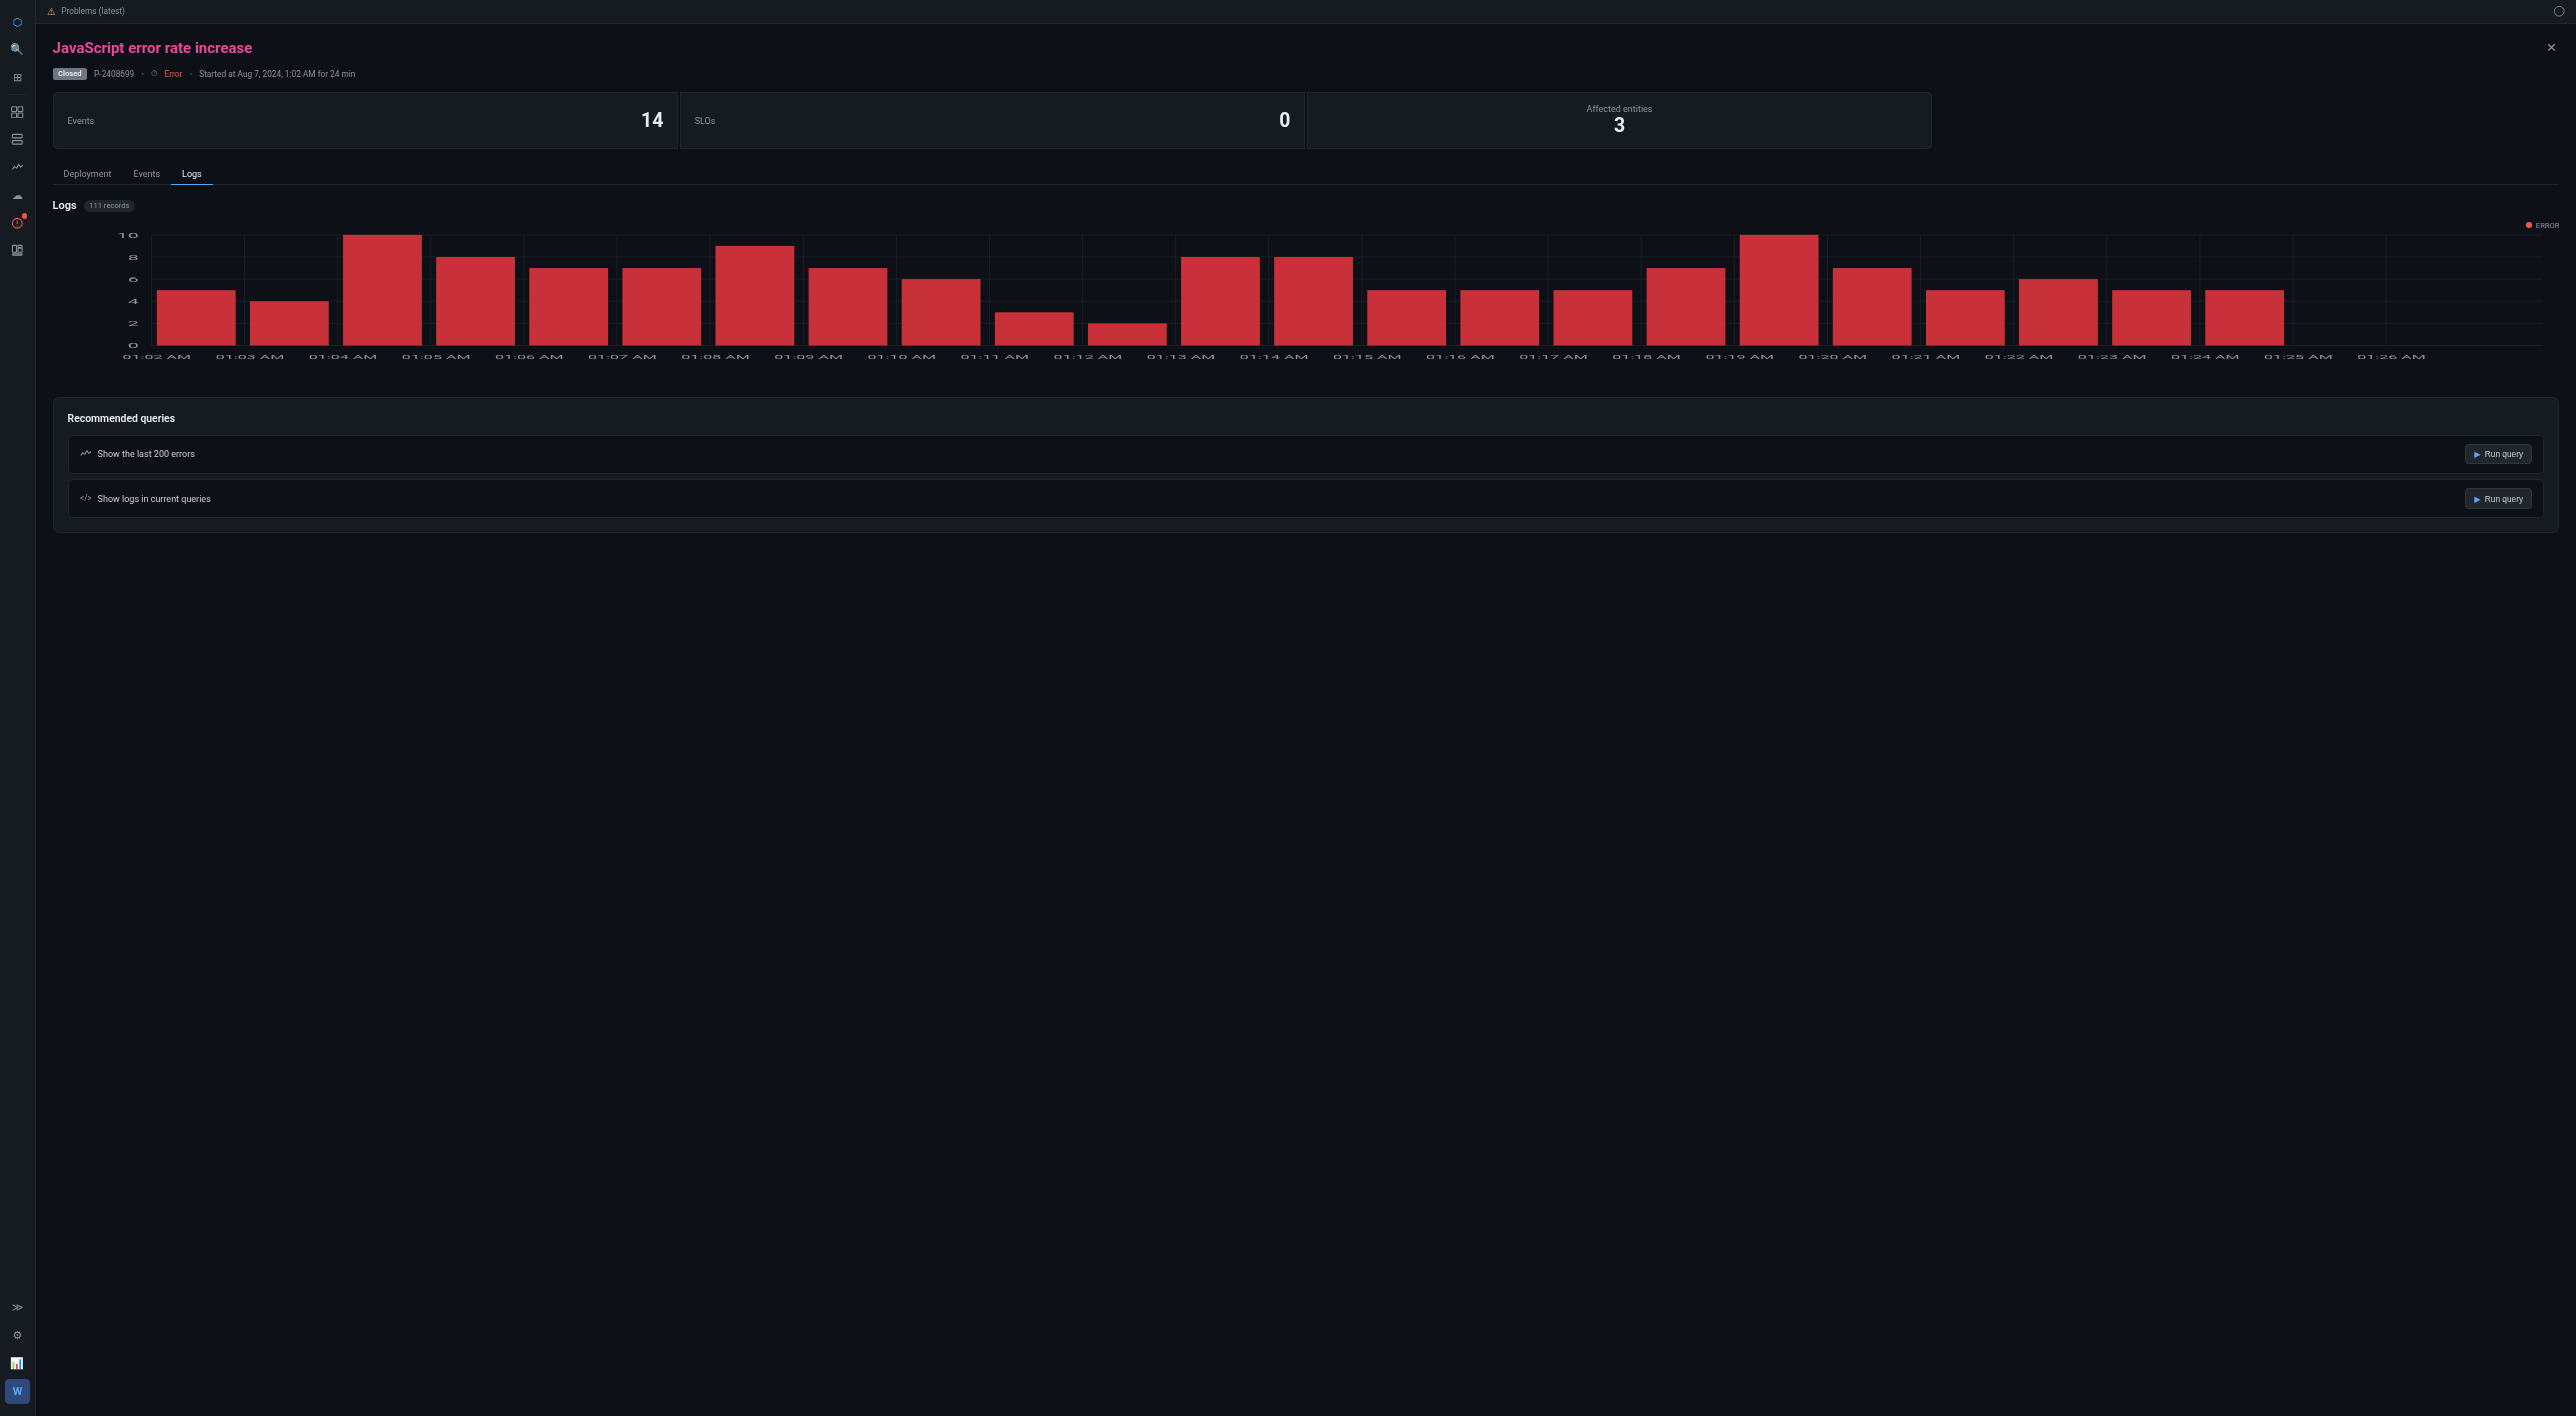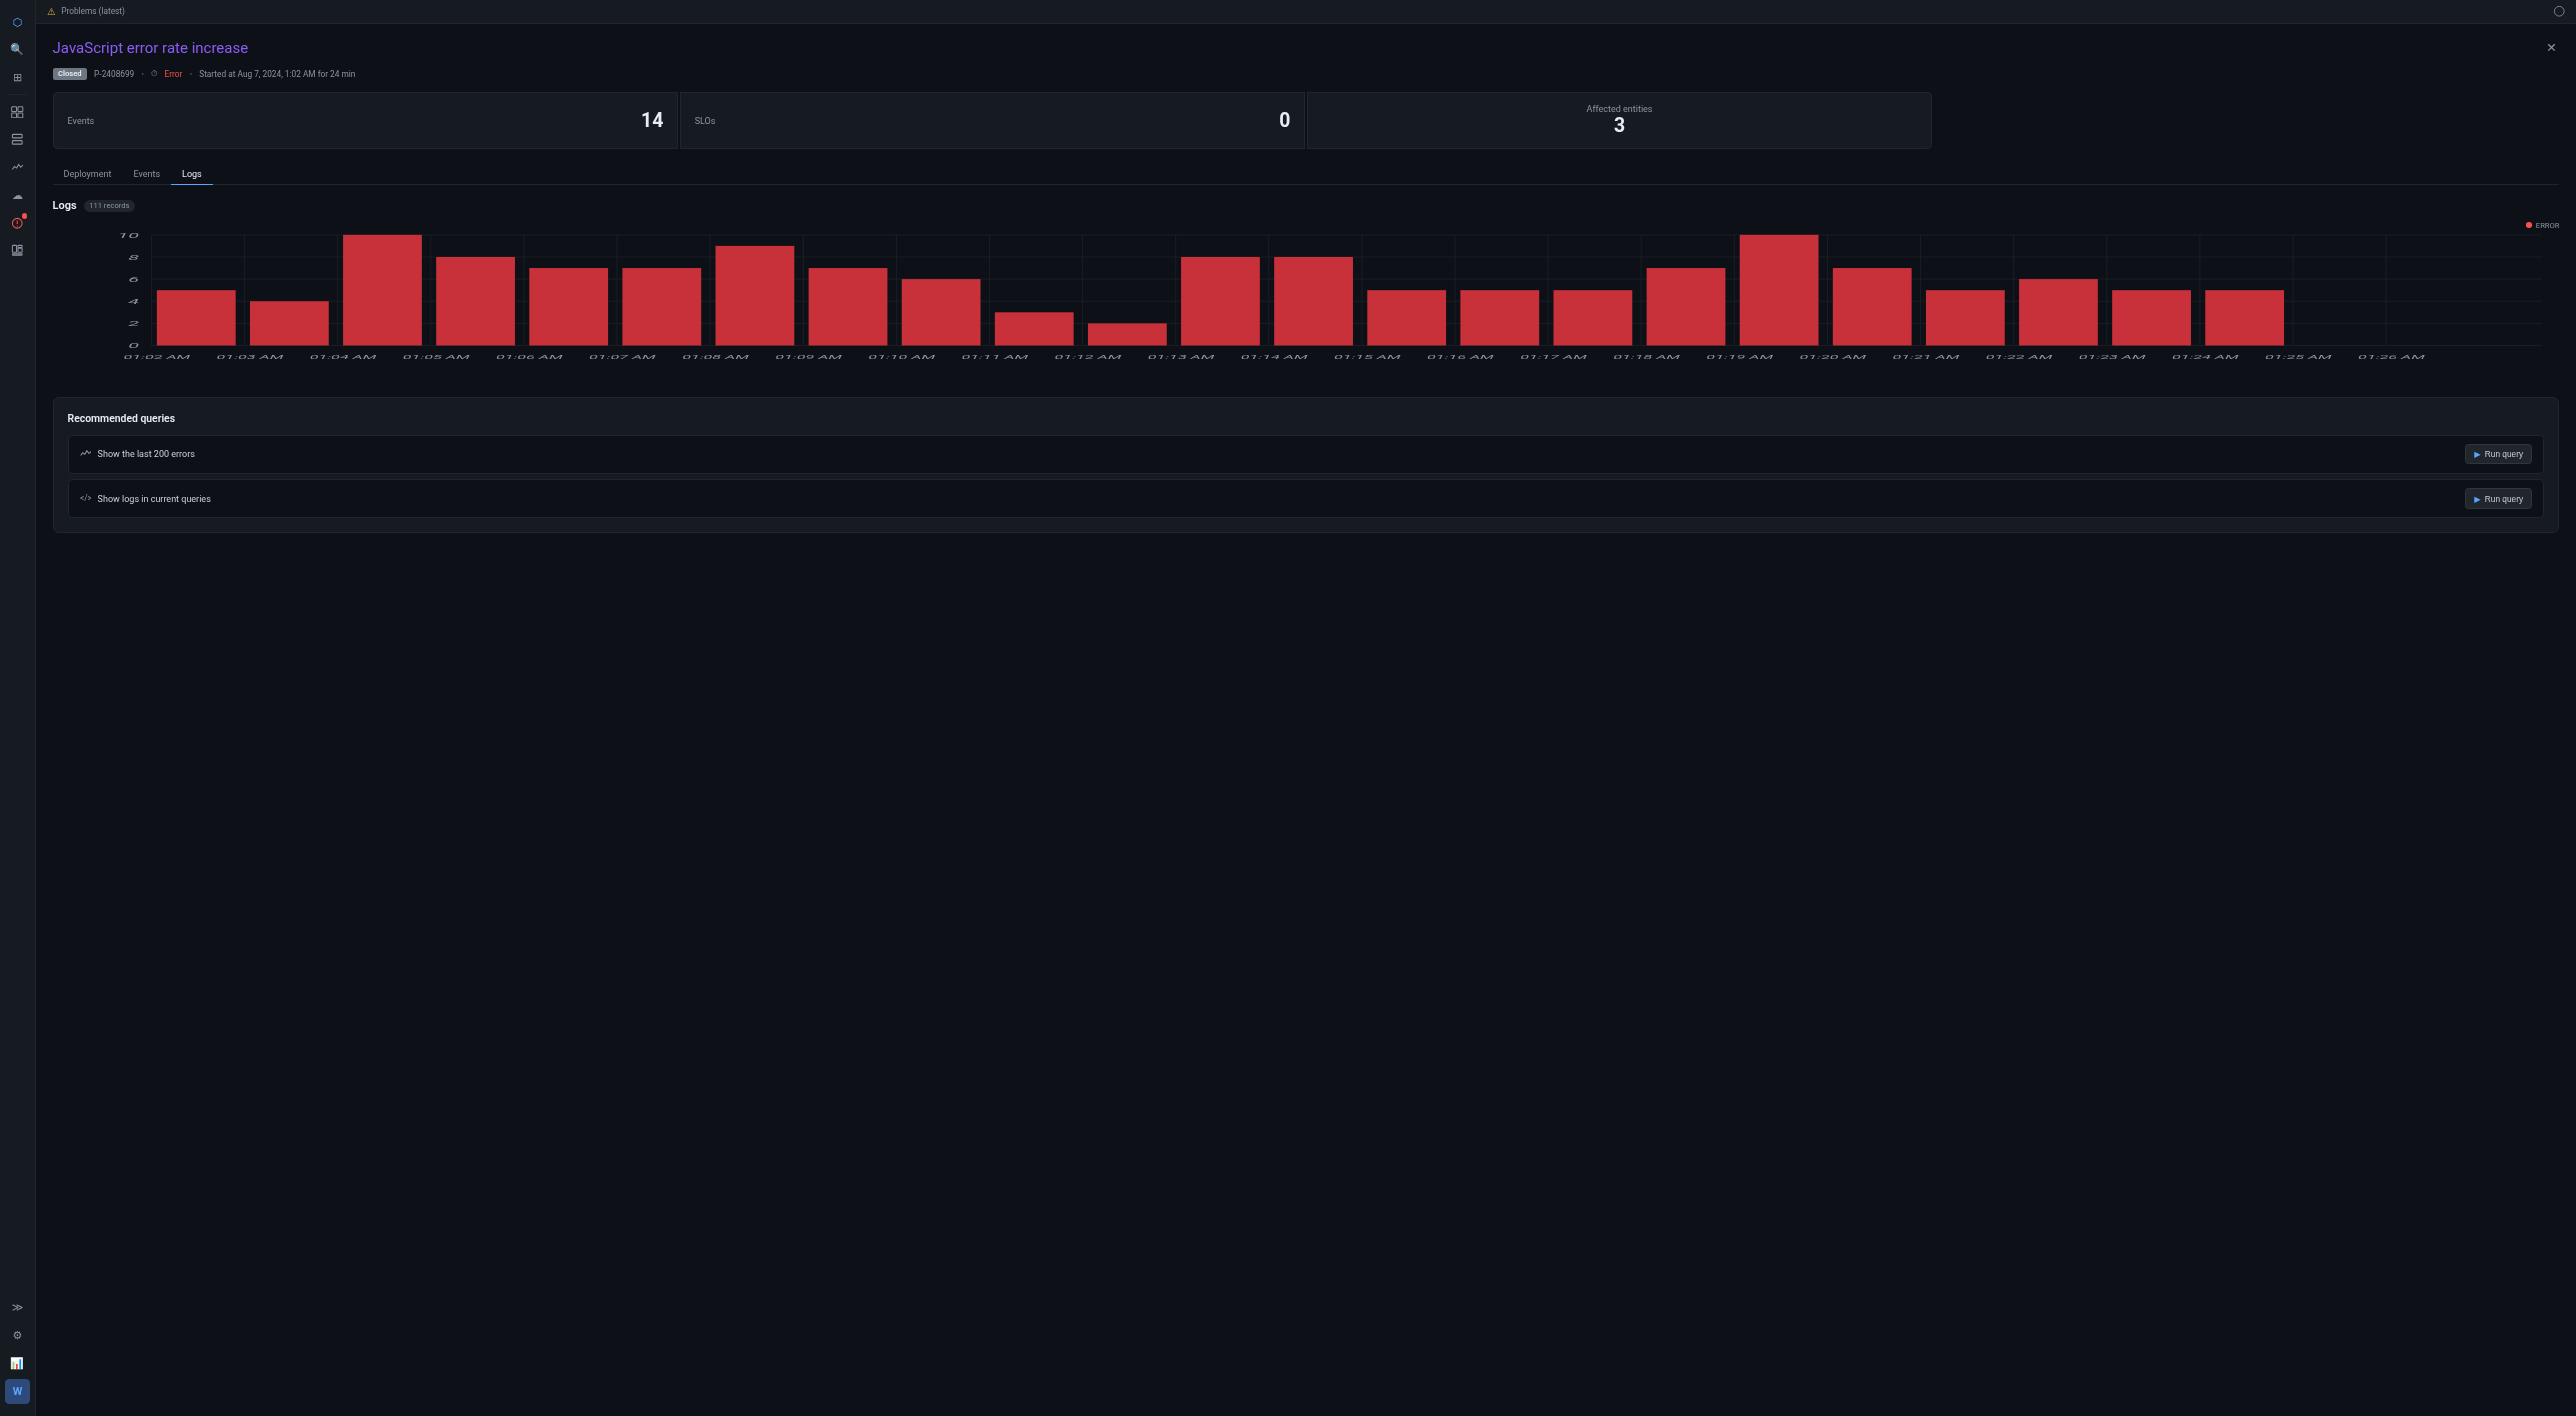--- a/index.html
+++ b/index.html
@@ -84,22 +84,22 @@
 
     
     .problem-header {
       display: flex;
       align-items: center;
       justify-content: space-between;
       margin-bottom: 9.7px;
     }
     .problem-title {
       font-size: 15px;
-      font-weight: 400;
-      color: #8b5cf6;
+      font-weight: 700;
+      color: #ec4899;
     }
     .close-btn {
       background: none;
       border: none;
       color: #8b949e;
       cursor: pointer;
       font-size: 12.5px;
       padding: 2.8px;
     }
 
@@ -215,21 +215,20 @@
     }
     .legend-dot {
       width: 5.5px;
       height: 5.5px;
       border-radius: 50%;
       background: #f85149;
     }
     .chart-area {
       width: 100%;
       overflow: hidden;
-      font-style: italic;
     }
     svg.chart {
       width: 100%;
       height: 152px;
     }
 
     
     .recommended-section {
       background: #161b22;
       border: 0.7px solid #21262d;

